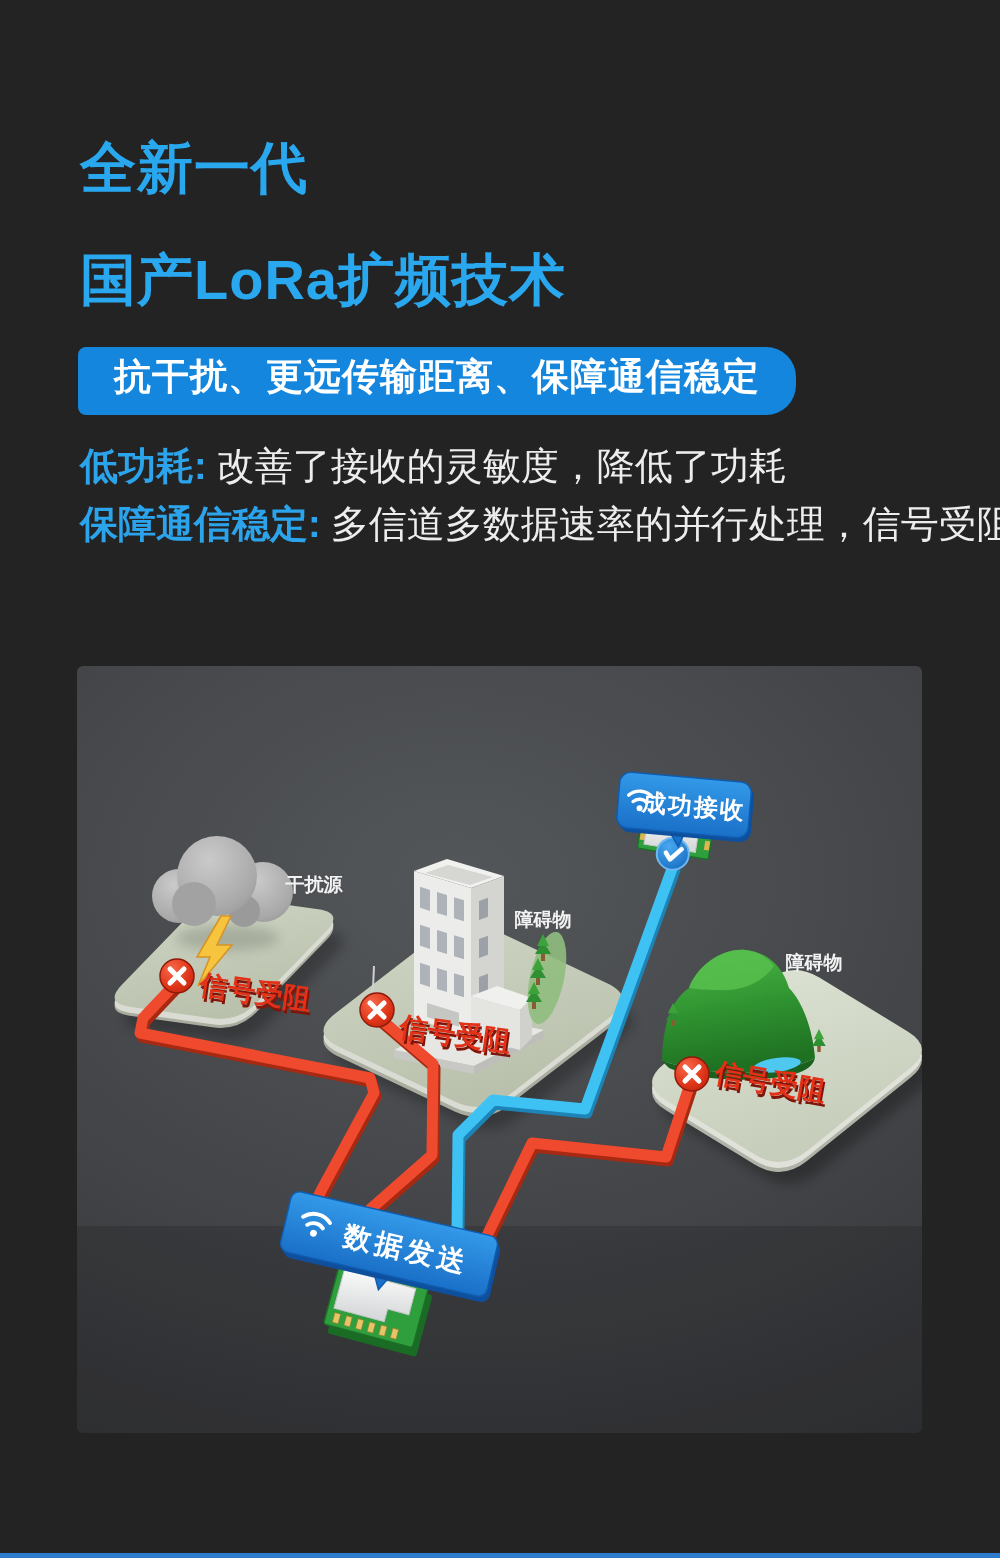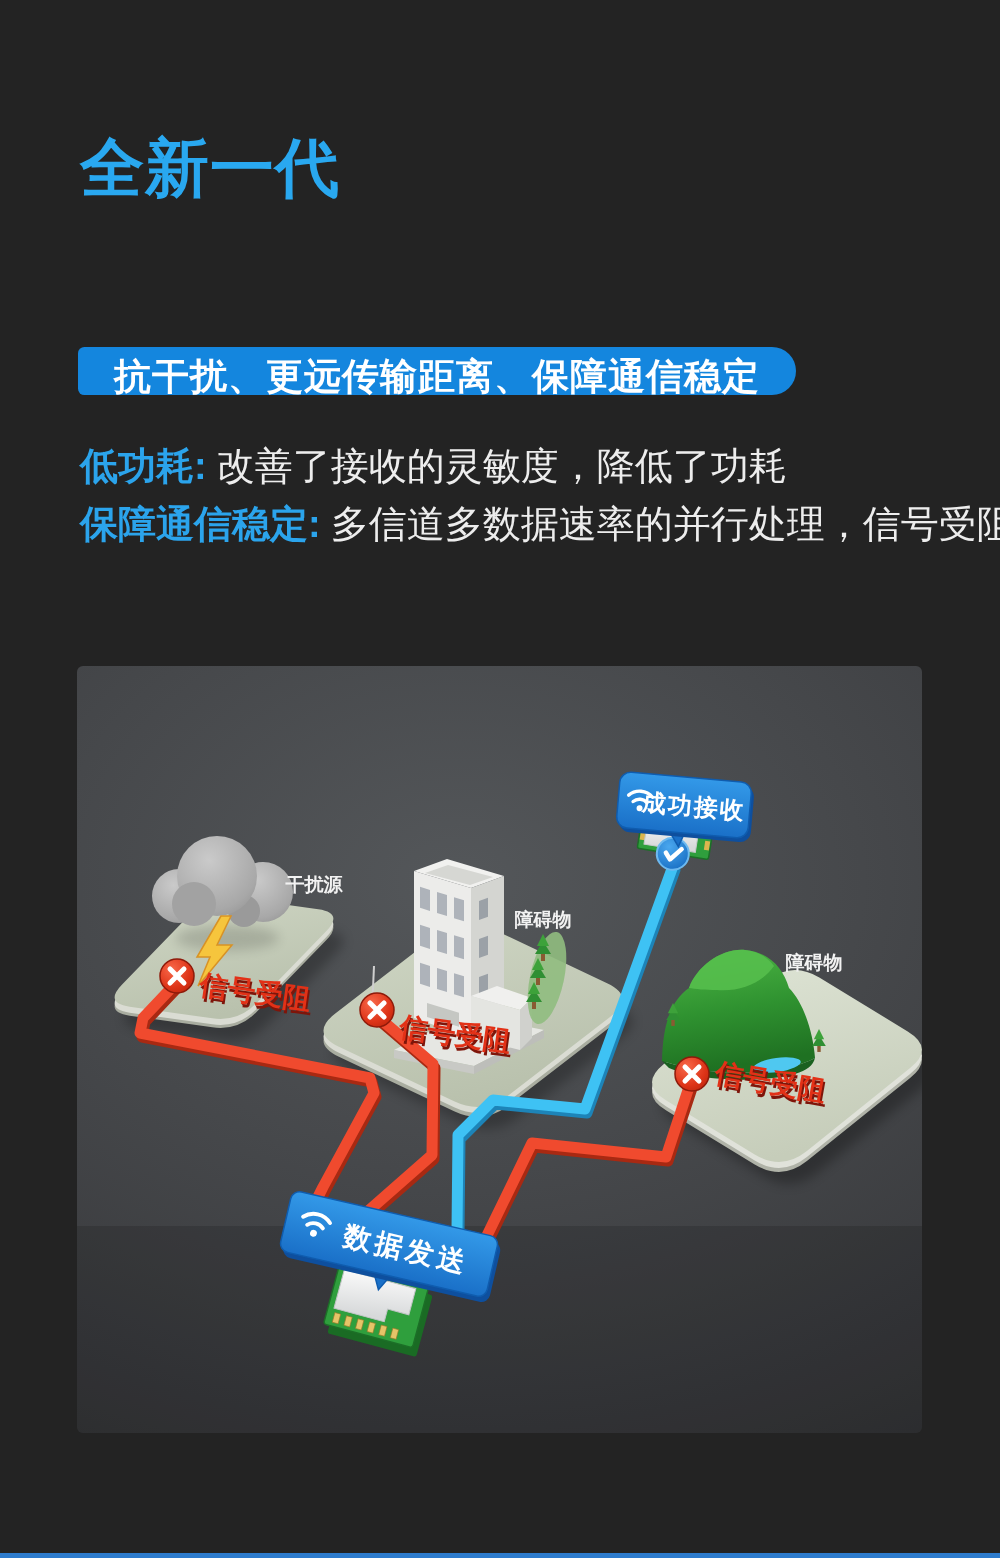--- a/index.html
+++ b/index.html
@@ -2,23 +2,23 @@
 <html><head>
 <meta charset="utf-8">
 <style>
   html,body{margin:0;padding:0;}
   body{
     width:1000px;height:1558px;position:relative;overflow:hidden;
     background:#232323;
     font-family:"Liberation Sans","DejaVu Sans",sans-serif;
   }
   .hero{position:absolute;left:80px;top:112px;}
-  .hero-line{font-size:64px;font-weight:bold;color:#29a8f0;line-height:112px;letter-spacing:1px;white-space:nowrap;}
+  .hero-line{font-size:56px;font-weight:bold;color:#29a8f0;line-height:112px;letter-spacing:1px;white-space:nowrap;}
   .banner{
-    position:absolute;left:78px;top:347px;height:48px;line-height:60px;
+    position:absolute;left:78px;top:347px;height:68px;line-height:60px;
     background:#1486de;color:#ffffff;font-size:37px;font-weight:bold;
     padding:0 36px;border-radius:8px 30px 30px 8px;white-space:nowrap;letter-spacing:1px;
   }
   .features{position:absolute;left:80px;top:448px;}
   .feature{font-size:38px;line-height:36px;margin-bottom:22px;white-space:nowrap;}
   .feature .flabel{color:#2ba4ec;font-weight:bold;margin-right:10px;}
   .feature .ftext{color:#ededed;}
   .scene{
     position:absolute;left:77px;top:666px;width:845px;height:767px;
     border-radius:6px;overflow:hidden;
@@ -26,20 +26,21 @@
   }
   .scene svg{display:block;}
   .bottom-bar{position:absolute;left:0;bottom:0;width:100%;height:5px;background:#2e7ccd;}
   text{user-select:none;}
 </style>
 </head>
 <body>
 
 <div class="hero">
   <div class="hero-line">全新一代</div>
+  <div class="hero-line">国产LoRa扩频技术</div>
 </div>
 
 <div class="banner">抗干扰、更远传输距离、保障通信稳定</div>
 
 <div class="features">
   <div class="feature">
     <span class="flabel">低功耗:</span><span class="ftext">改善了接收的灵敏度，降低了功耗</span>
   </div>
   <div class="feature">
     <span class="flabel">保障通信稳定:</span><span class="ftext">多信道多数据速率的并行处理，信号受阻</span>

